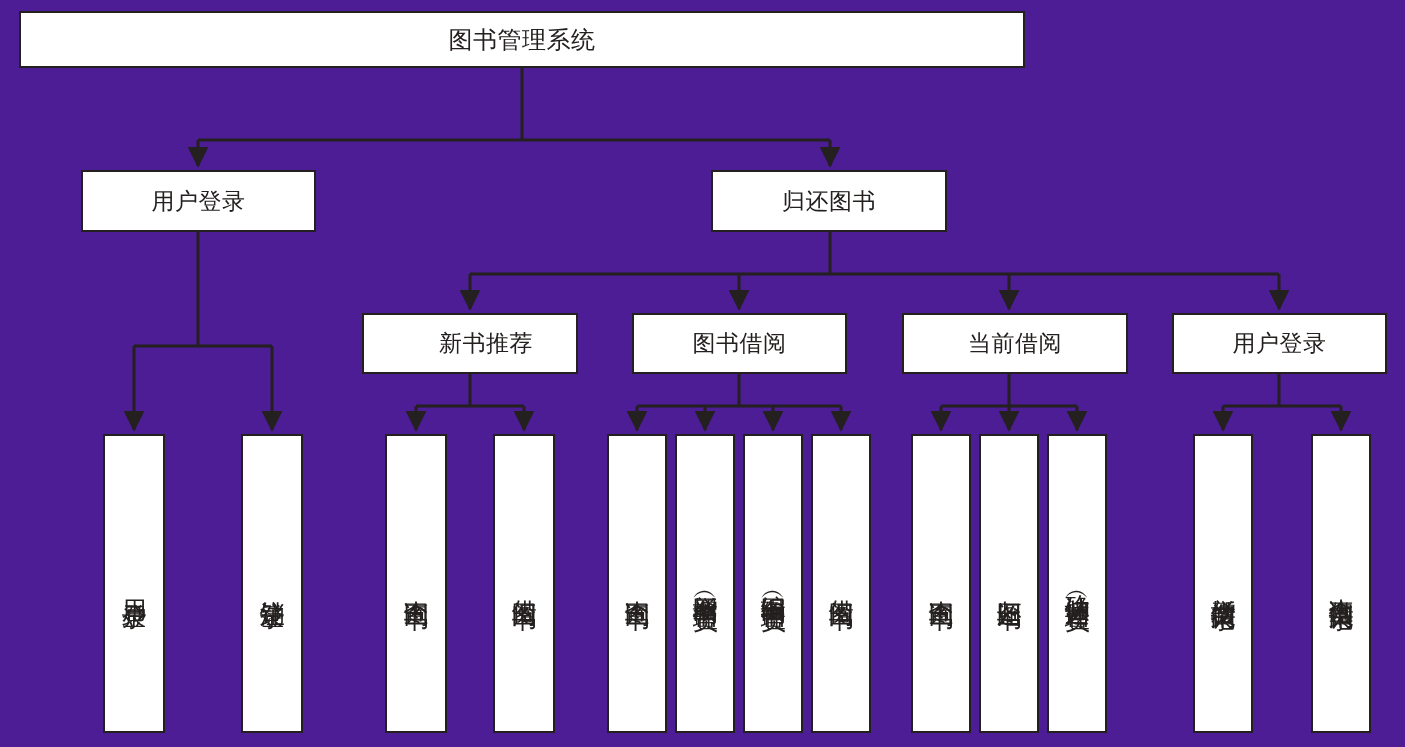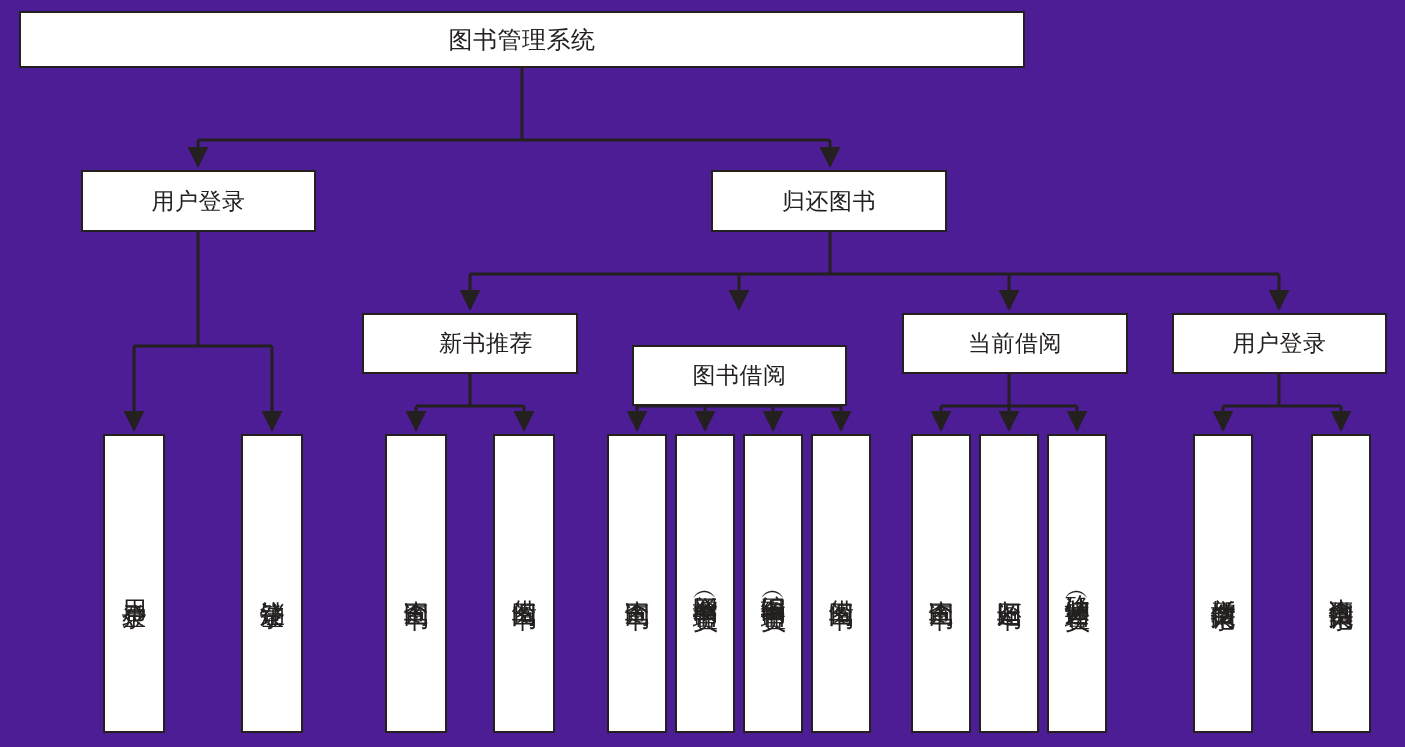--- a/index.html
+++ b/index.html
@@ -140,21 +140,21 @@
   <div class="node horiz" style="left:81px; top:170px; width:235px; height:62px;">
     <span class="node-label">用户登录</span>
   </div>
   <div class="node horiz" style="left:711px; top:170px; width:236px; height:62px;">
     <span class="node-label">归还图书</span>
   </div>
 
   <div class="node horiz" style="left:362px; top:313px; width:216px; height:61px;padding-left:32px;">
     <span class="node-label">新书推荐</span>
   </div>
-  <div class="node horiz" style="left:632px; top:313px; width:215px; height:61px;margin-top:32px;">
+  <div class="node horiz" style="left:632px; top:313px; width:215px; height:61px;">
     <span class="node-label">图书借阅</span>
   </div>
   <div class="node horiz" style="left:902px; top:313px; width:226px; height:61px;">
     <span class="node-label">当前借阅</span>
   </div>
   <div class="node horiz" style="left:1172px; top:313px; width:215px; height:61px;">
     <span class="node-label">用户登录</span>
   </div>
 
   <div class="node vert" style="left:103px; top:434px; width:62px; height:299px;">

